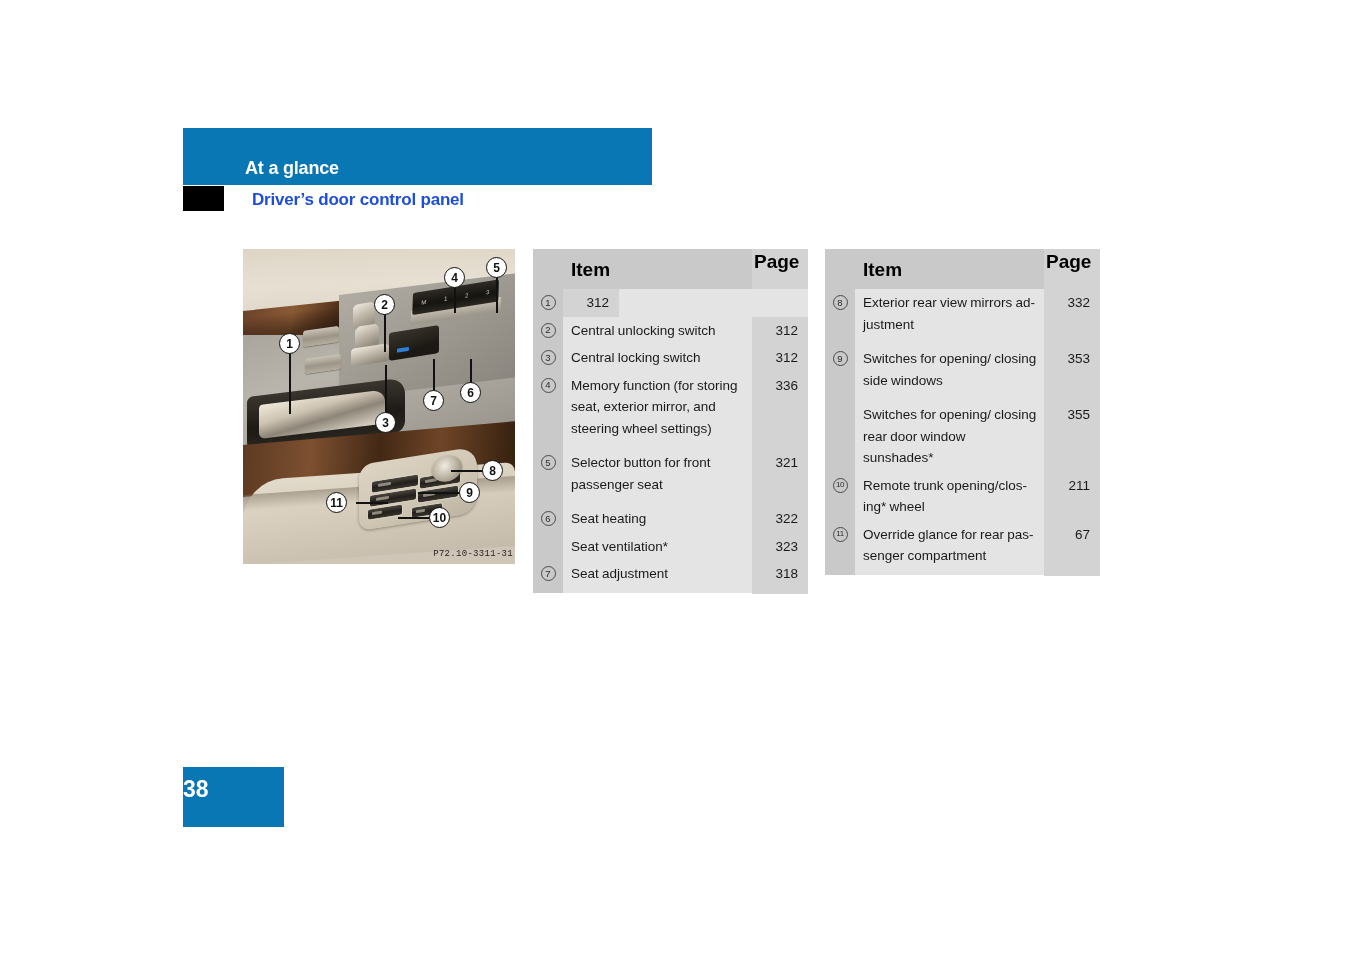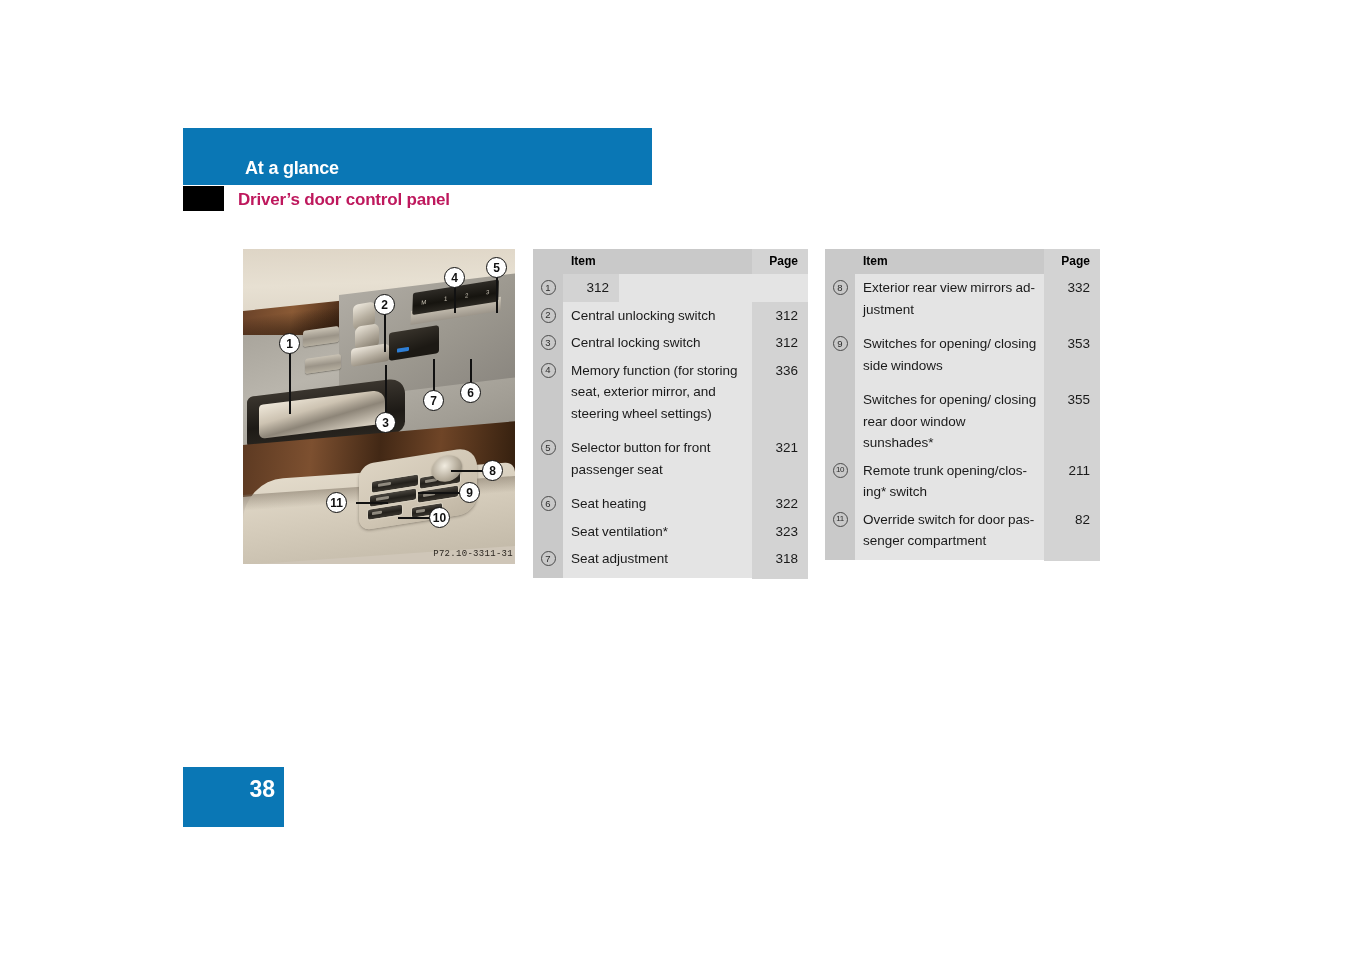--- a/index.html
+++ b/index.html
@@ -36,25 +36,25 @@
   #black-tab {
     position: absolute;
     left: 183px;
     top: 186px;
     width: 41px;
     height: 25px;
     background: #000000;
   }
   #subtitle {
     position: absolute;
-    left: 238px;
+    left: 252px;
     top: 190px;
     font-size: 17px;
     font-weight: bold;
-    color: #be185d;
+    color: #1d4ed8;
     letter-spacing: -0.2px;
   }
 
   
   #figure {
     position: absolute;
     left: 243px;
     top: 249px;
     width: 272px;
     height: 315px;
@@ -274,24 +274,24 @@
     top: 249px;
     font-size: 13.5px;
     color: #1a1a1a;
   }
   #table-left  { left: 533px; width: 275px; }
   #table-right { left: 825px; width: 275px; }
 
   .tbl-head {
     display: flex;
     background: #c9c9c9;
-    height: 25px;
+    height: 40px;
     align-items: center;
     font-weight: bold;
-    font-size: 12px;
+    font-size: 19px;
     color: #000000;
   }
   .tbl-body { background: #e4e4e4; }
   .tbl-row {
     display: flex;
     align-items: flex-start;
   }
   .col-num {
     width: 30px;
     flex: 0 0 30px;
@@ -350,21 +350,20 @@
     top: 767px;
     width: 101px;
     height: 60px;
     background: var(--accent, #0a77b5);
   }
   #footer-page {
     position: absolute;
     left: 183px;
     top: 776px;
     width: 92px;
-    text-align: right;
     font-size: 23px;
     font-weight: bold;
     color: #ffffff;
   }
 </style>
 </head>
 <body>
 
 <div id="header-band"></div>
 <div id="header-title">At a glance</div>
@@ -568,30 +567,30 @@
     <div class="tbl-row">
       <span class="col-num"></span>
       <span class="col-item">Switches for opening/ closing rear door window sunshades*</span>
       <span class="col-page">355</span>
     </div>
 
     <div class="tbl-row">
       <span class="col-num">
           <span class="num-circle wide">10</span>
         </span>
-      <span class="col-item">Remote trunk opening/clos-ing* switch</span>
+      <span class="col-item">Remote trunk opening/clos-ing* wheel</span>
       <span class="col-page">211</span>
     </div>
 
     <div class="tbl-row">
       <span class="col-num">
           <span class="num-circle wide">11</span>
         </span>
-      <span class="col-item">Override switch for door pas-senger compartment</span>
-      <span class="col-page">82</span>
+      <span class="col-item">Override glance for rear pas-senger compartment</span>
+      <span class="col-page">67</span>
     </div>
 
     <div class="tbl-row tbl-pad">
       <span class="col-num"></span>
       <span class="col-item"></span>
       <span class="col-page"></span>
     </div>
   </div>
 </div>
 

